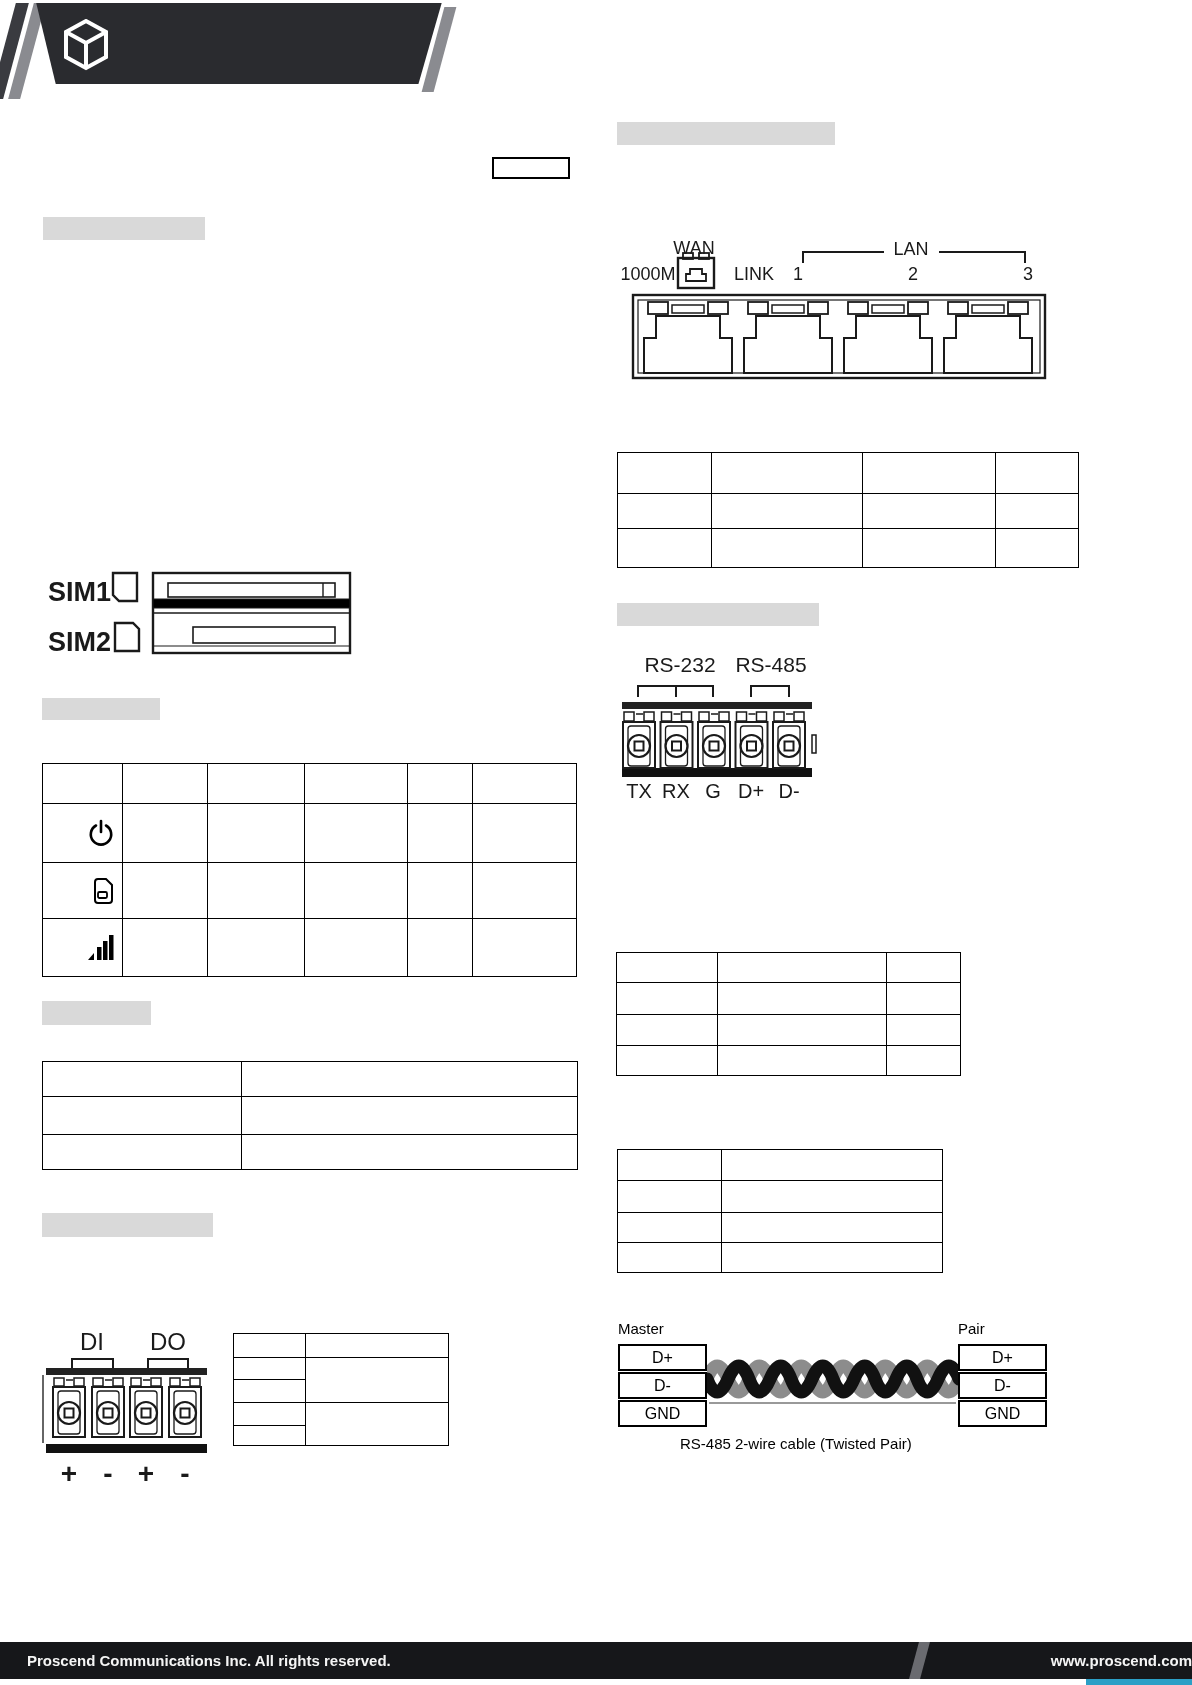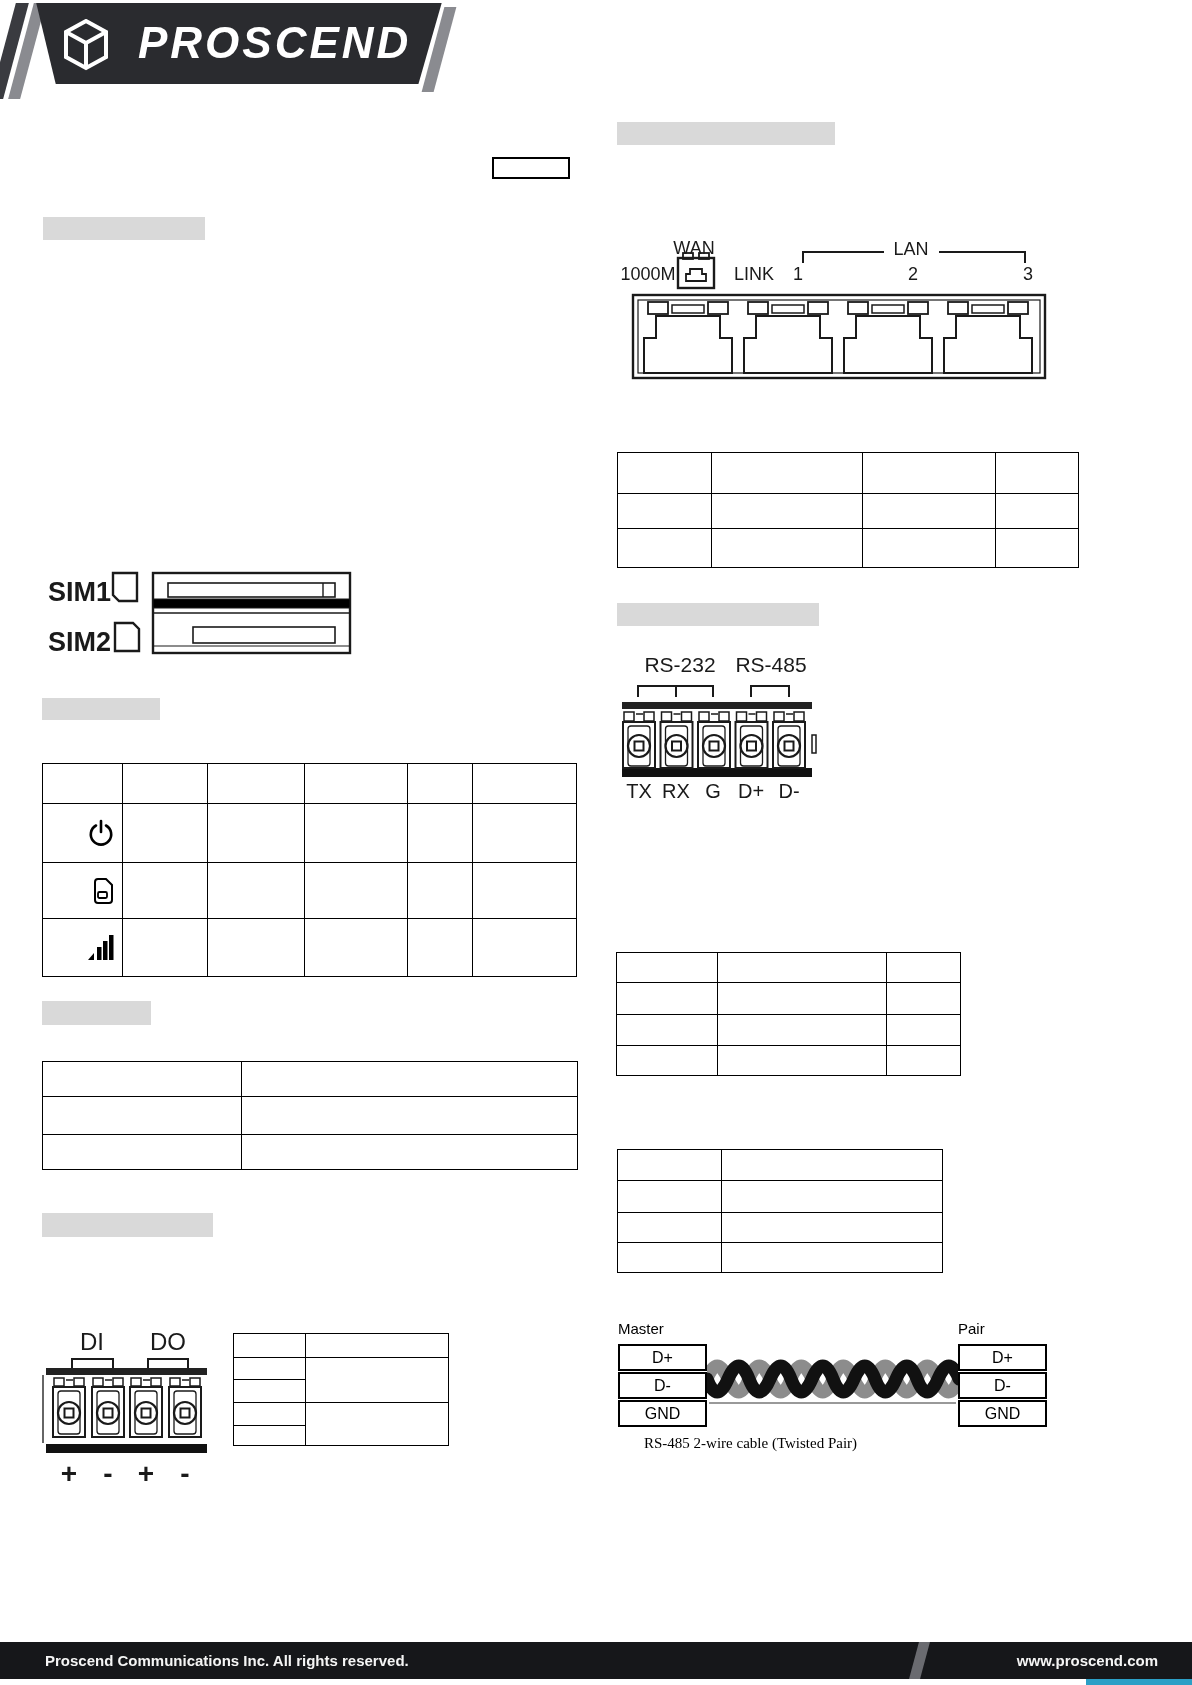--- a/index.html
+++ b/index.html
@@ -32,21 +32,20 @@
 <div id="page">
 
   <div class="slash" style="left:3px;top:3px;width:13px;height:96px;background:#3a3b40;"></div>
   <div class="slash" style="left:21px;top:3px;width:12px;height:96px;background:#8a8b90;"></div>
   <div class="slash" style="left:433px;top:7px;width:12px;height:85px;background:#8a8b90;"></div>
   <div class="banner">
     <svg class="abs" style="left:33px;top:16px;" width="46" height="52" viewBox="0 0 46 52">
       <polygon points="23,2 43,13 43,38 23,49 3,38 3,13" fill="none" stroke="#fff" stroke-width="4"></polygon>
       <path d="M3,13 L23,24 L43,13 M23,24 L23,49" fill="none" stroke="#fff" stroke-width="4"></path>
     </svg>
-    <div class="logo-text">PROSCEND</div>
   </div>
 
   <div class="bar" style="left:617px;top:122px;width:218px;height:23px;"></div>
   <div class="bar" style="left:43px;top:217px;width:162px;height:23px;"></div>
   <div class="bar" style="left:42px;top:698px;width:118px;height:22px;"></div>
   <div class="bar" style="left:42px;top:1001px;width:109px;height:24px;"></div>
   <div class="bar" style="left:42px;top:1213px;width:171px;height:24px;"></div>
   <div class="bar" style="left:617px;top:603px;width:202px;height:23px;"></div>
 
   <div class="abs" style="left:492px;top:157px;width:74px;height:18px;border:2px solid #000;"></div>
@@ -275,22 +274,22 @@
     <div class="pinbox">D-</div>
     <div class="pinbox">GND</div>
   </div>
 
   <svg class="abs" style="left:707px;top:1347px;" width="251" height="62" viewBox="0 0 251 62">
     <line x1="2" y1="56" x2="249" y2="56" stroke="#999" stroke-width="2"></line>
     <path d="M0,32 q10,-26 21,0 t21,0 t21,0 t21,0 t21,0 t21,0 t21,0 t21,0 t21,0 t21,0 t21,0 t21,0" fill="none" stroke="#8c8c8c" stroke-width="13" stroke-linecap="round"></path>
     <path d="M0,32 q10,26 21,0 t21,0 t21,0 t21,0 t21,0 t21,0 t21,0 t21,0 t21,0 t21,0 t21,0 t21,0" fill="none" stroke="#111" stroke-width="13" stroke-linecap="round"></path>
   </svg>
 
-  <div class="abs lbl-sm" style="left:644px;top:1435px;width:250px;font-family:Liberation Serif, serif;">RS-485 2-wire cable (Twisted Pair)</div>
+  <div class="abs lbl-sm" style="left:680px;top:1435px;width:250px;">RS-485 2-wire cable (Twisted Pair)</div>
 
   <div class="footer-bar">
-    <div class="ft" style="margin-left:45px;">Proscend Communications Inc. All rights reserved.</div>
+    <div class="ft" style="margin-left:27px;">Proscend Communications Inc. All rights reserved.</div>
     <div class="slash" style="left:914px;top:0;width:11px;height:37px;background:#6a6b70;"></div>
-    <div class="ft" style="margin-left:auto;margin-right:34px;">www.proscend.com</div>
+    <div class="ft" style="margin-left:auto;">www.proscend.com</div>
   </div>
   <div class="abs" style="left:1086px;top:1679px;width:106px;height:6px;background:#2b9fc6;"></div>
 
 </div>
 
 </body></html>

